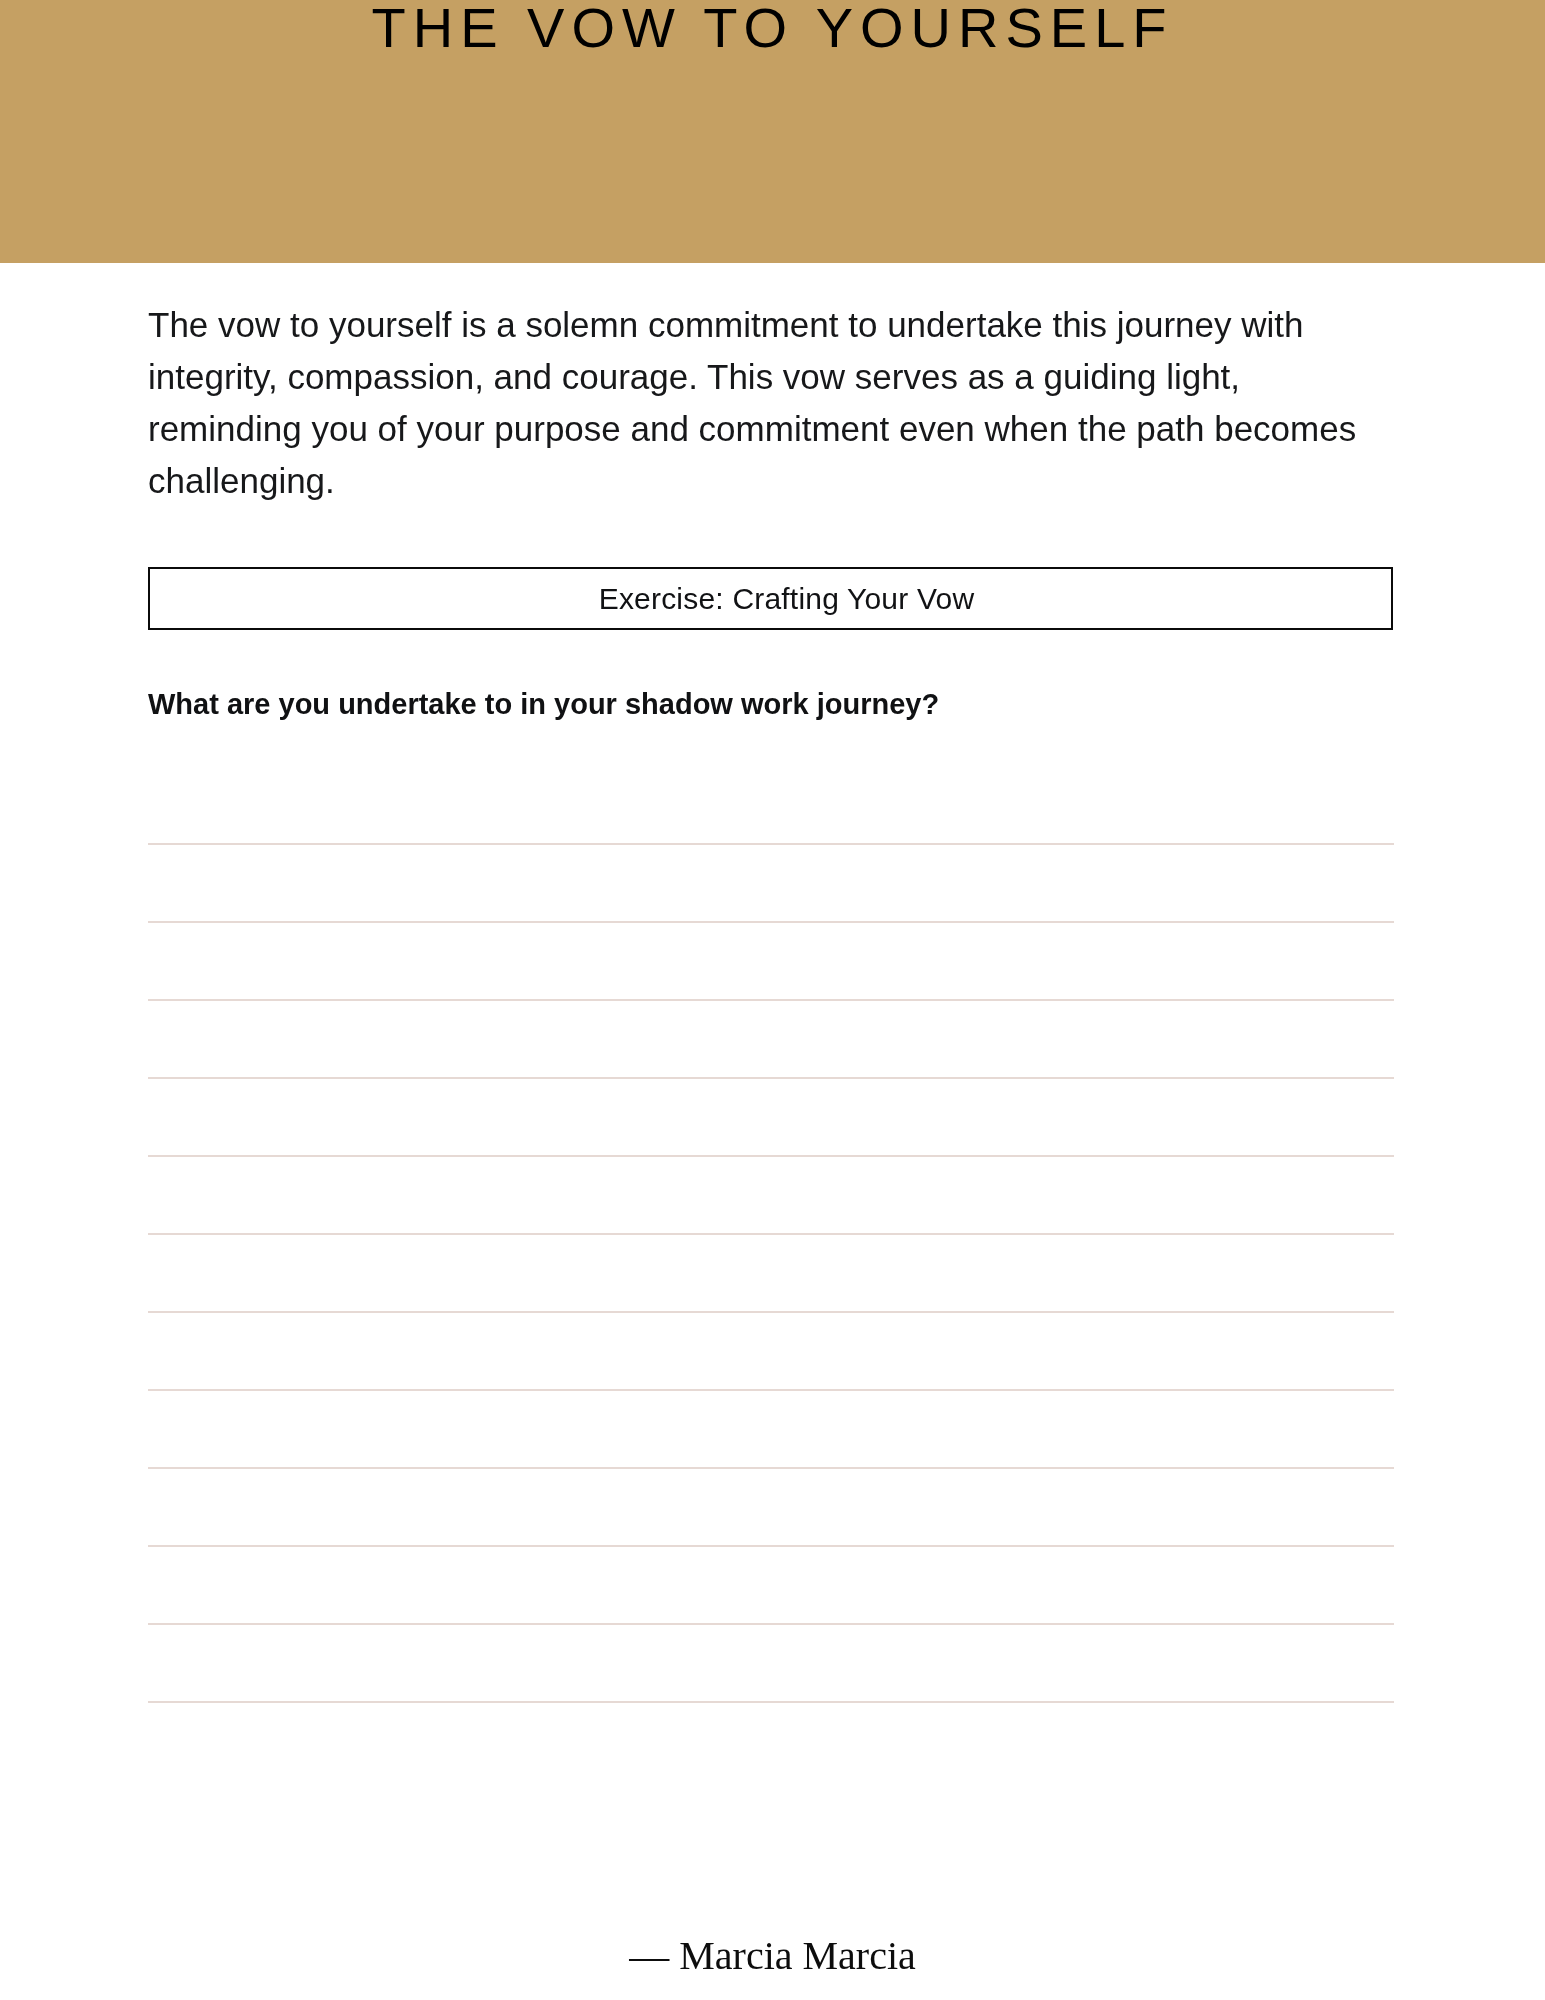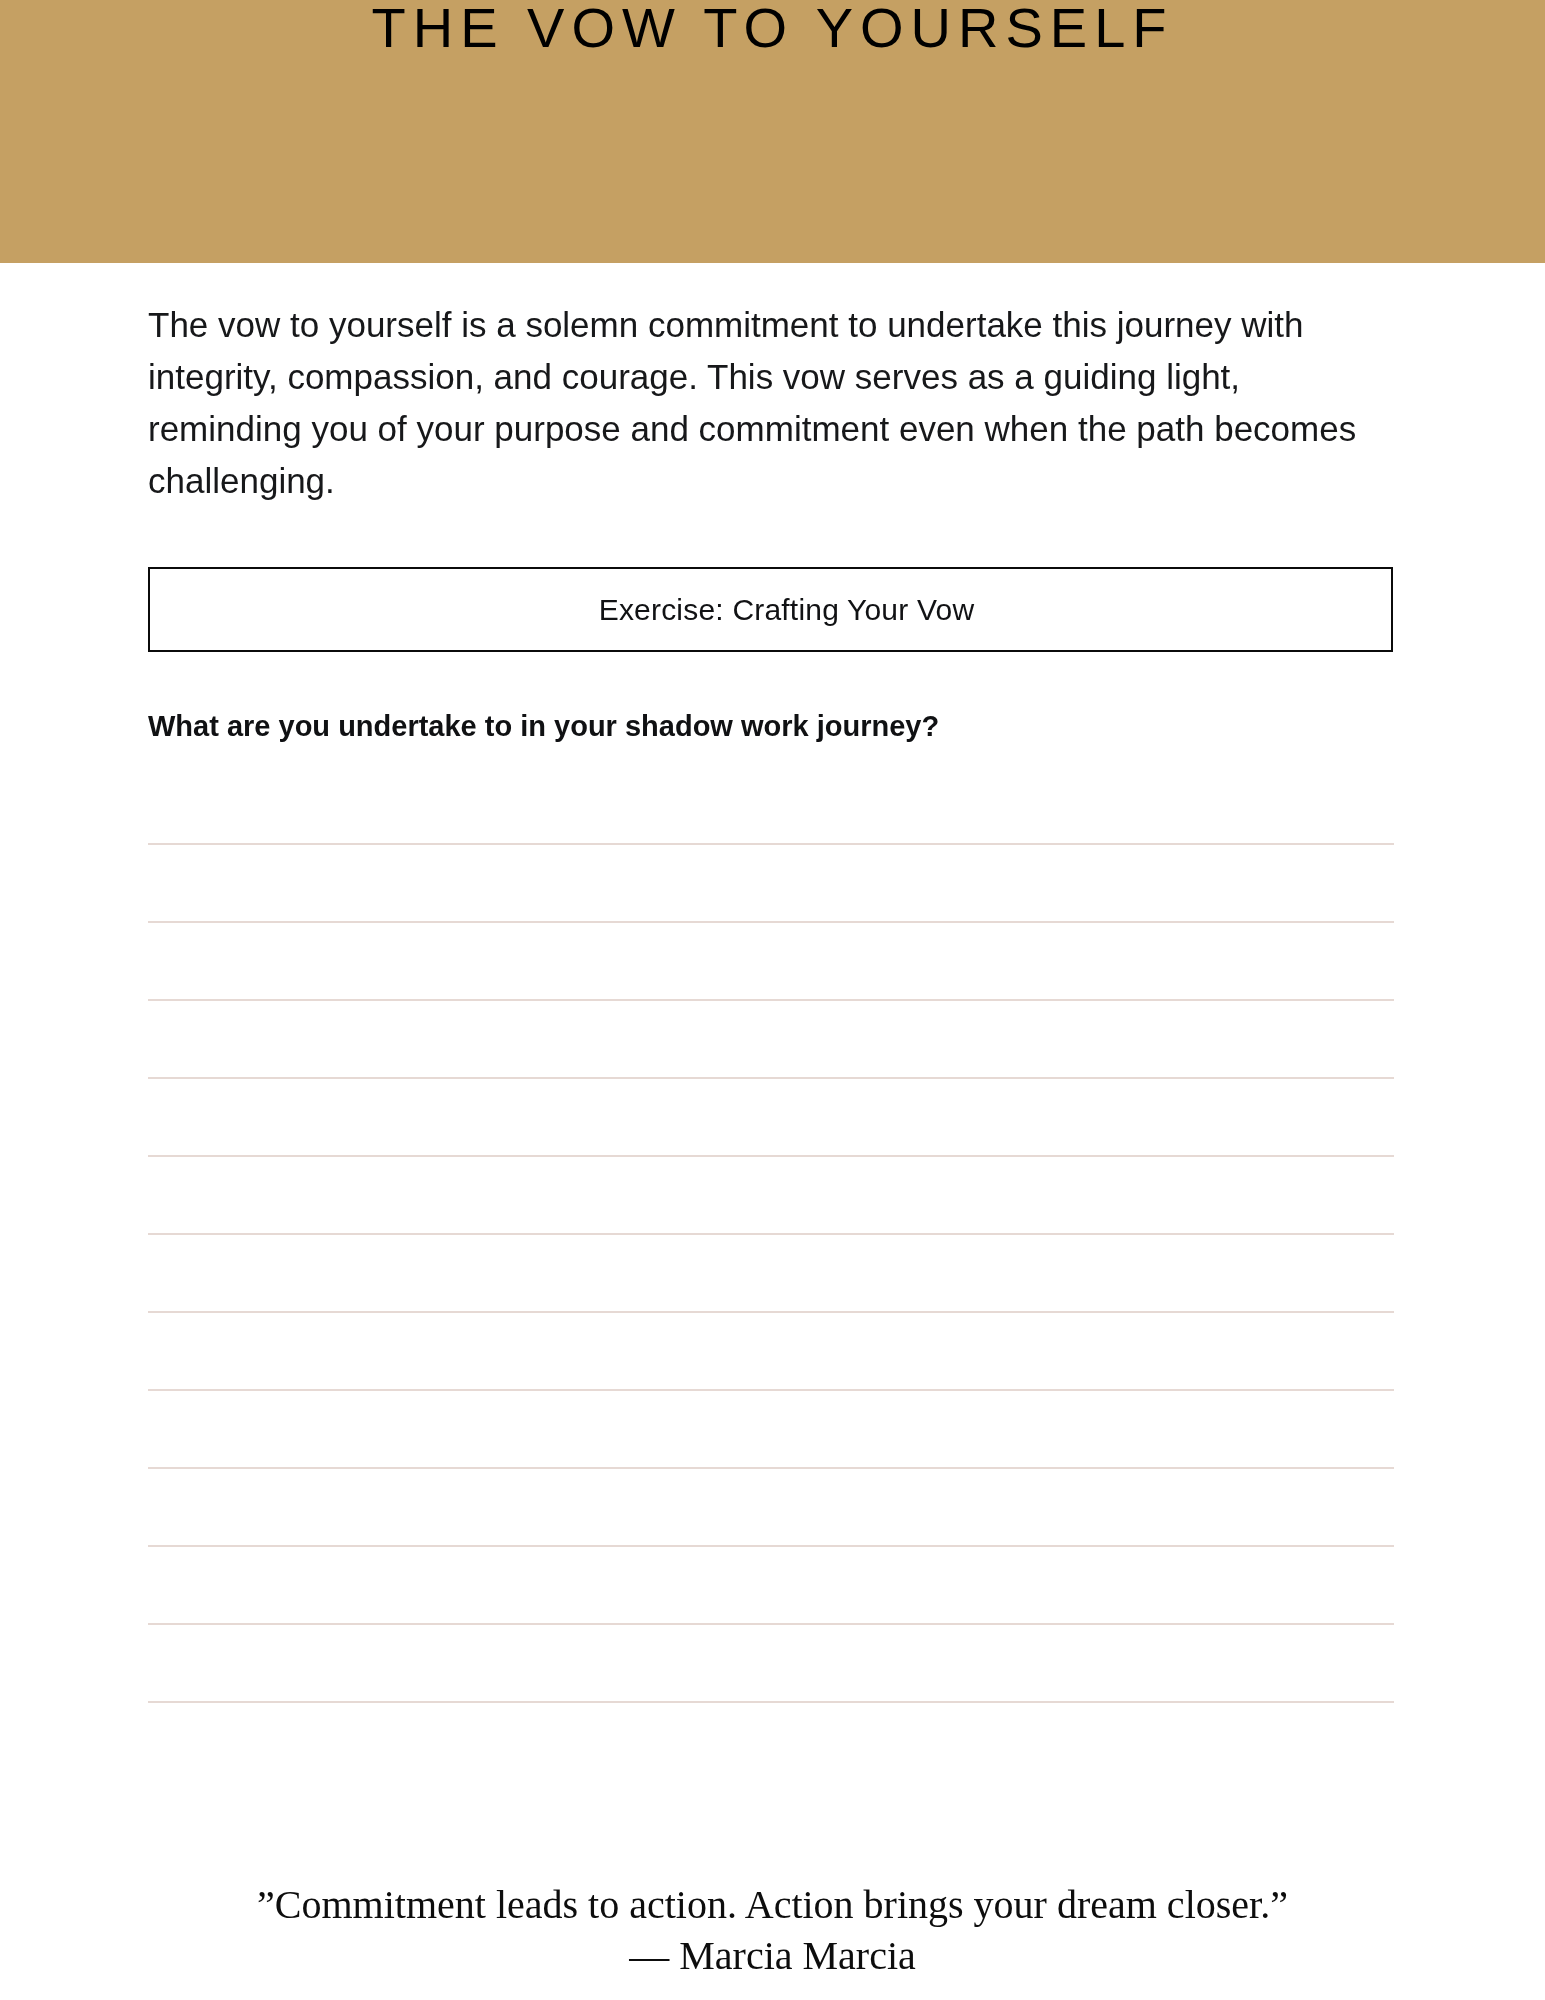--- a/index.html
+++ b/index.html
@@ -67,21 +67,21 @@
     line-height: 52px;
     color: #17181a;
     letter-spacing: 0px;
     max-width: 1240px;
   }
 
   
   .exercise-box {
     margin-top: 60px;
     width: 1245px;
-    height: 85px;
+    height: 63px;
     border: 2px solid #0b0b0b;
     box-sizing: border-box;
     display: flex;
     align-items: center;
     justify-content: center;
     background: #ffffff;
     padding-left: 32px;
   }
   .exercise-label {
     font-family: "Liberation Sans", sans-serif;
@@ -176,17 +176,16 @@
       <div class="write-line"></div>
       <div class="write-line"></div>
       <div class="write-line"></div>
       <div class="write-line"></div>
       <div class="write-line"></div>
     </div>
 
   </div>
 
   <div class="footer-quote">
-    <span class="quote-text">”Commitment leads to action. Action brings your dream closer.”</span>
     <span class="quote-attribution">— Marcia Marcia</span>
   </div>
 
 </div>
 
 </body></html>

